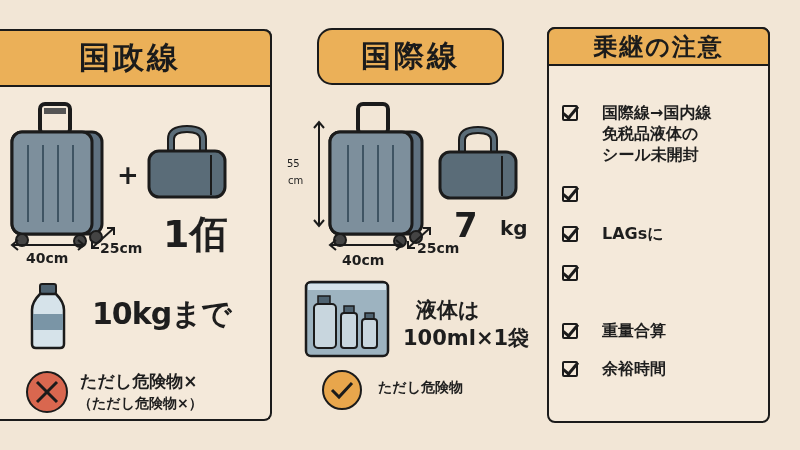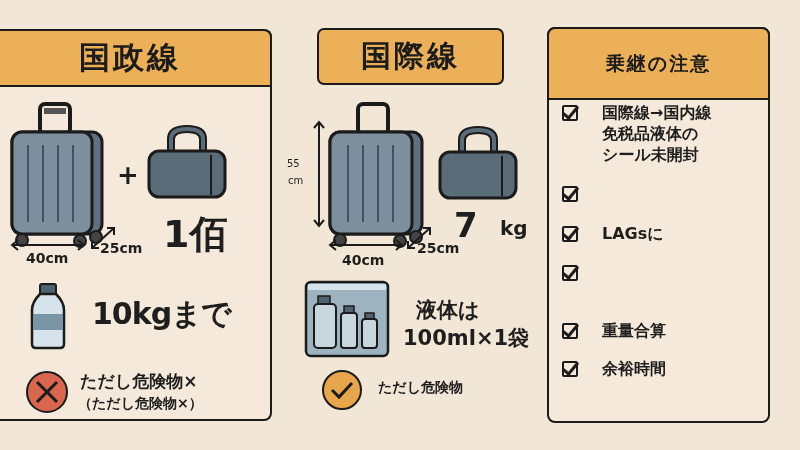--- a/index.html
+++ b/index.html
@@ -22,25 +22,25 @@
     border: 2px solid #1b1b1b;
     display: flex; align-items: center; justify-content: center;
     font-weight: bold;
     color: #1b1b1b;
   }
   
   #left-panel { left: -10px; top: 29px; width: 282px; height: 392px; border-top: none; border-radius: 0 8px 8px 0; border-left: none; }
   #left-header { left: -10px; top: 29px; width: 282px; height: 58px; border-radius: 0 8px 0 0; border-left: none; font-size: 31px; letter-spacing: 3px; }
 
   
-  #mid-header { left: 317px; top: 28px; width: 187px; height: 57px; border-radius: 7px; font-size: 30px; letter-spacing: 3px; }
+  #mid-header { left: 317px; top: 28px; width: 187px; height: 57px; border-radius: 15px; font-size: 30px; letter-spacing: 3px; }
 
   
   #right-panel { left: 547px; top: 27px; width: 223px; height: 396px; }
-  #right-header { left: 547px; top: 27px; width: 223px; height: 73px; border-radius: 8px 8px 0 0; font-size: 19px; letter-spacing: 2px; }
+  #right-header { left: 547px; top: 27px; width: 223px; height: 39px; border-radius: 8px 8px 0 0; font-size: 24px; letter-spacing: 2px; }
 
   .abs { position: absolute; }
   .txt { position: absolute; white-space: nowrap; font-weight: bold; color: #1e1e1e; }
 
   .check-item { position: absolute; left: 562px; display: flex; align-items: flex-start; gap: 24px; }
   .check-box {
     width: 16px; height: 16px; border: 2px solid #1b1b1b; border-radius: 2px; position: relative; margin-top: 3px; flex: none;
   }
   .check-box::after {
     content: ""; position: absolute; left: 2px; top: -4px; width: 6px; height: 13px;

